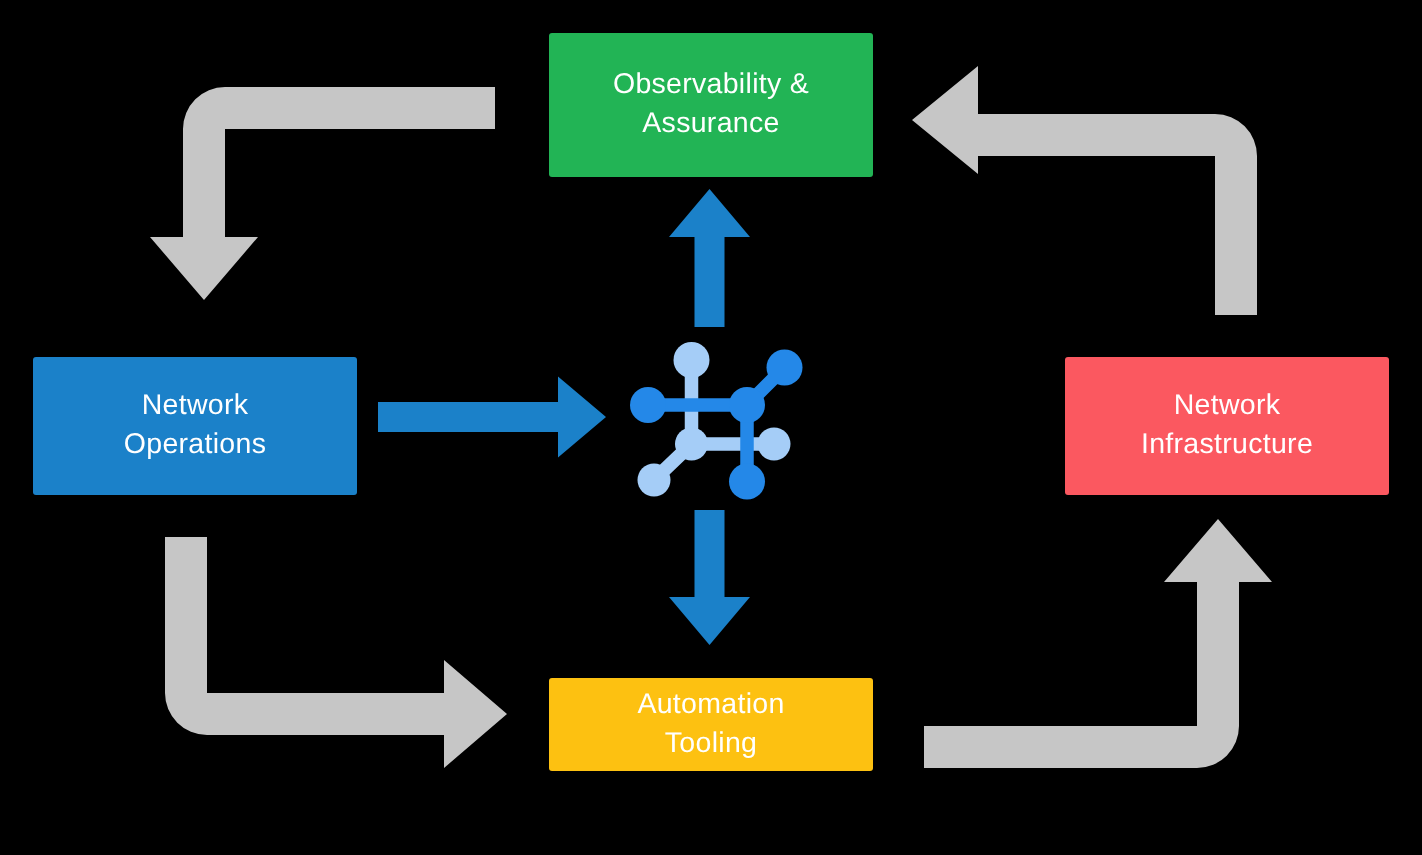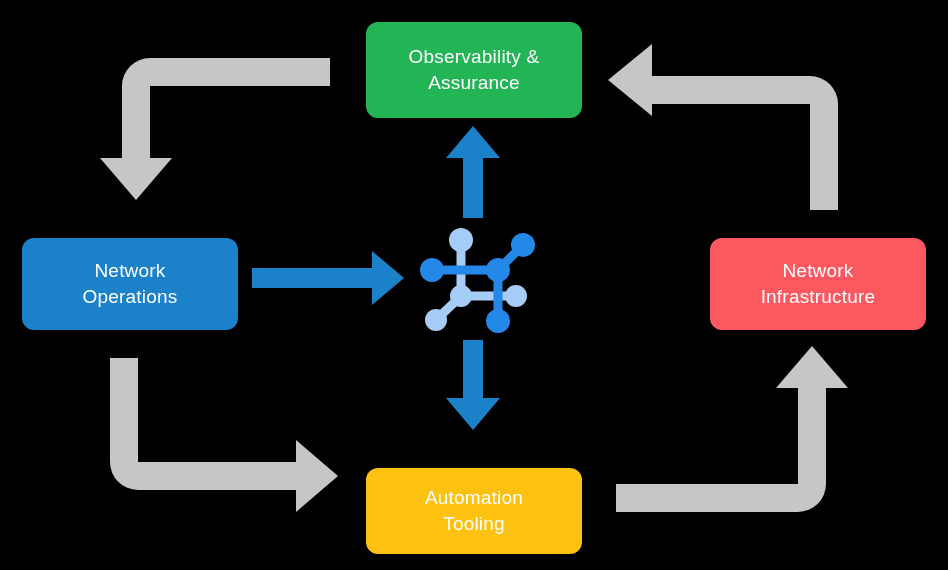--- a/index.html
+++ b/index.html
@@ -10,21 +10,21 @@
   #stage {
     position: relative;
     width: 948px;
     height: 570px;
     background: #000000;
     overflow: hidden;
     font-family: "Liberation Sans", sans-serif;
   }
   .node-box {
     position: absolute;
-    border-radius: 12px;
+    border-radius: 2px;
     display: flex;
     align-items: center;
     justify-content: center;
     text-align: center;
     color: #ffffff;
     font-size: 19px;
     line-height: 1.35;
     font-weight: 400;
     letter-spacing: 0.2px;
     box-sizing: border-box;
@@ -182,18 +182,18 @@
   <div class="node-box" style="left:22px; top:238px; width:216px; height:92px; background:#1B81C9;">
     <span class="box-label">Network
 Operations</span>
   </div>
 
   <div class="node-box" style="left:710px; top:238px; width:216px; height:92px; background:#FB5860;">
     <span class="box-label">Network
 Infrastructure</span>
   </div>
 
-  <div class="node-box" style="left:366px; top:468px; width:216px; height:86px; background:#FDC111;">
+  <div class="node-box" style="left:366px; top:452px; width:216px; height:62px; background:#FDC111;">
     <span class="box-label">Automation
 Tooling</span>
   </div>
 
 </div>
 
 </body></html>

